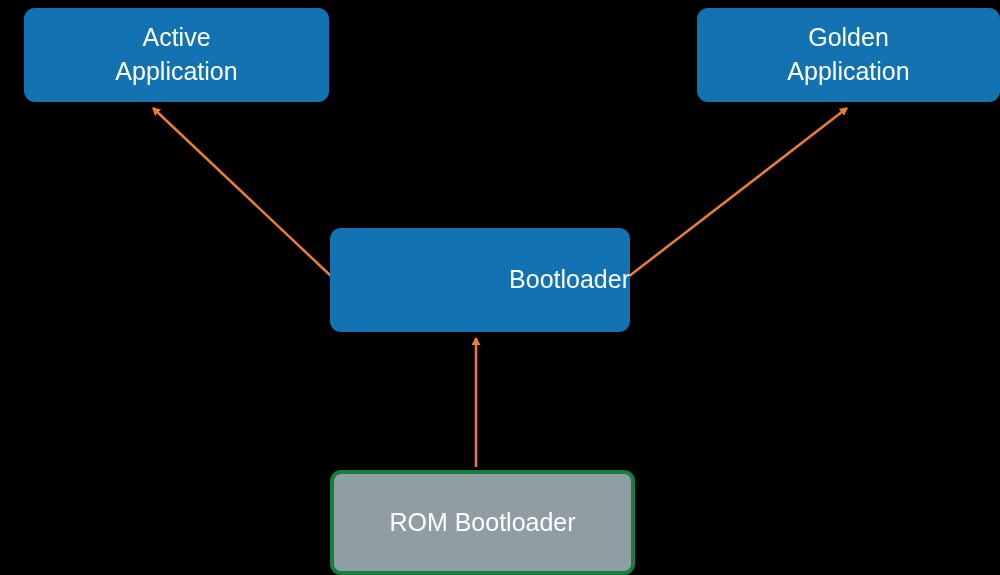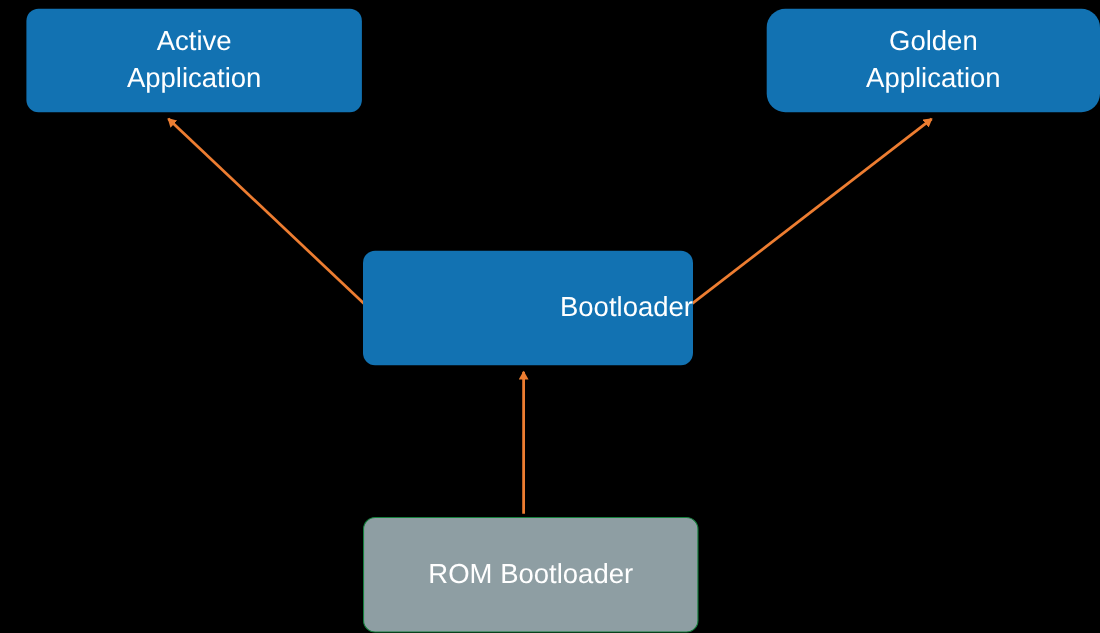--- a/index.html
+++ b/index.html
@@ -33,30 +33,30 @@
     justify-content: center;
     border-radius: 11px;
     box-sizing: border-box;
     text-align: center;
   }
   .node.blue {
     background: #1272B2;
   }
   .node.gray {
     background: #8E9EA3;
-    border: 1px solid #15803d;
+    border: 4px solid #15803d;
   }
   .node .label {
     color: #FFFFFF;
     font-size: 25px;
     line-height: 1.35;
     white-space: pre-line;
   }
   #node-active      { left: 0px;   top: 8px;   width: 305px; height: 94px; margin-left: 24px; }
-  #node-golden      { left: 697px; top: 8px;   width: 303px; height: 94px; border-radius: 17px; }
+  #node-golden      { left: 697px; top: 8px;   width: 303px; height: 94px; }
   #node-bootloader  { left: 330px; top: 228px; width: 300px; height: 104px; justify-content: flex-end; }
   #node-rom         { left: 330px; top: 470px; width: 305px; height: 105px; }
 </style>
 </head>
 <body>
 
 <div class="canvas">
 
   <svg class="arrows" viewBox="0 0 1000 575" xmlns="http://www.w3.org/2000/svg">
     <defs>

